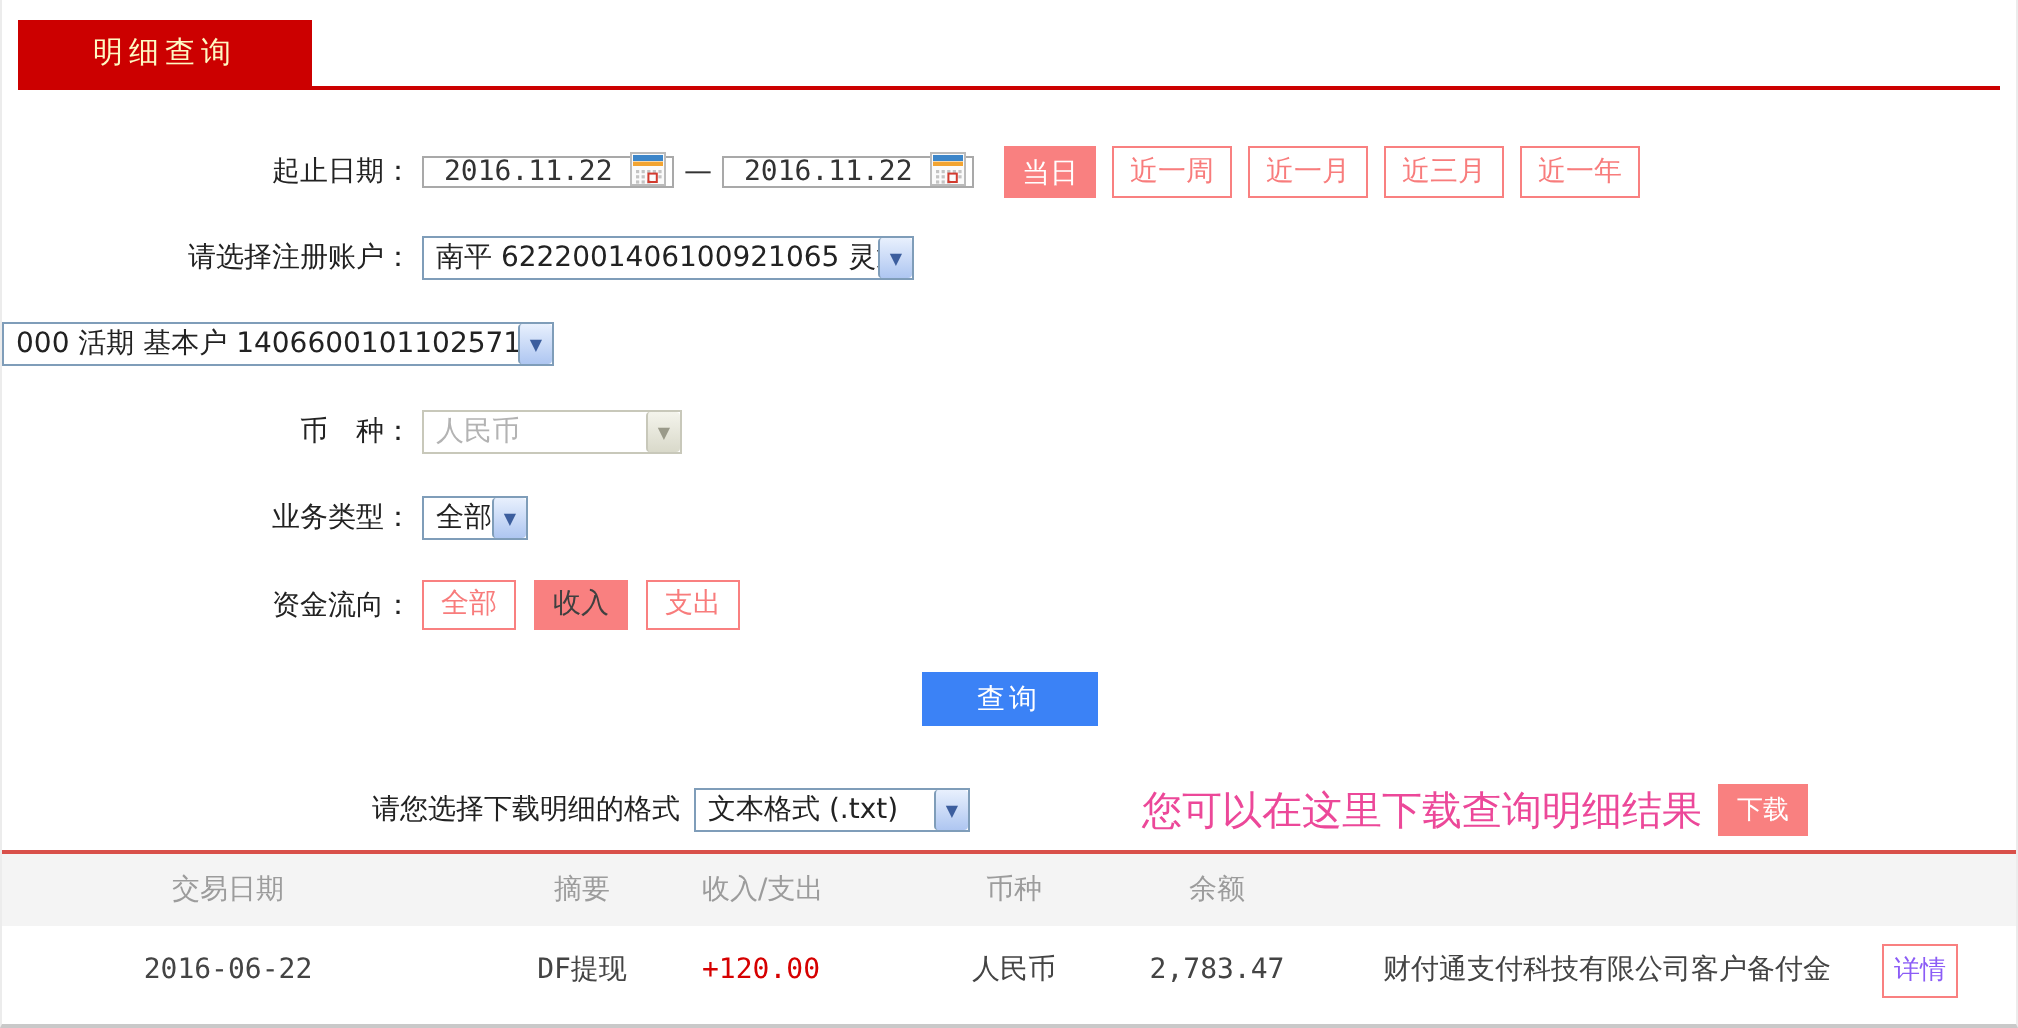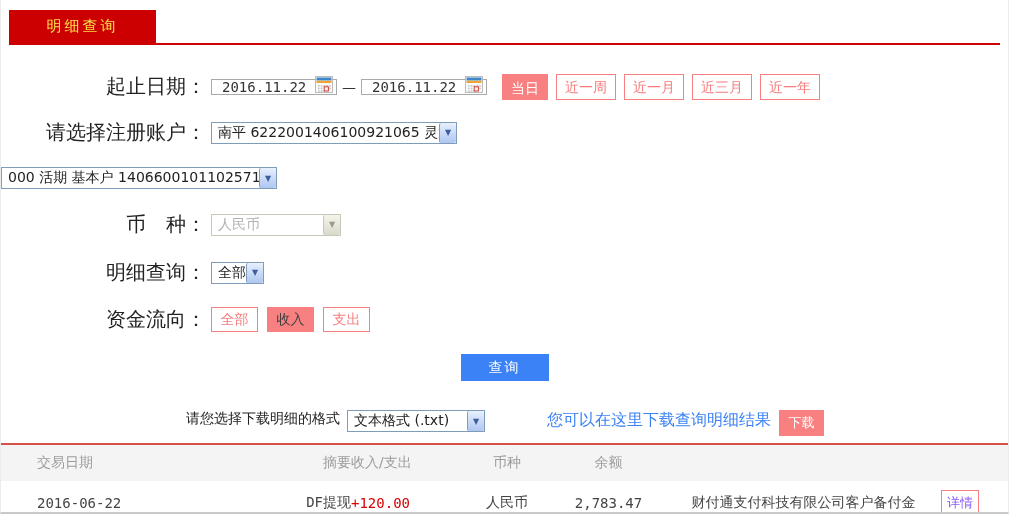--- a/index.html
+++ b/index.html
@@ -5,28 +5,28 @@
   * { margin:0; padding:0; box-sizing:border-box; }
   body { background:#f2f2f2; font-family:"DejaVu Sans","Liberation Sans",sans-serif; }
   .panel {
     width:1009px; height:514px; background:#fff; position:relative; overflow:hidden;
     border-left:1px solid #ececec; border-right:1px solid #ececec;
     border-bottom:2px solid #c9c9c9;
   }
   
   .tabbar { margin:10px 8px 0 8px; border-bottom:2px solid #cc0000; }
   .tab {
-    display:inline-block; background:#cc0000; color:#fde047; font-size:15px;
+    display:inline-block; background:#cc0000; color:#fef9c3; font-size:15px;
     letter-spacing:3px; width:147px; height:33px; line-height:33px;
     text-align:center; cursor:pointer;
   }
   
   .form { margin-top:28px; }
   .frow { display:flex; align-items:center; }
-  .flabel { width:210px; text-align:right; font-size:20px; color:#222; padding-right:5px; flex:none; }
+  .flabel { width:210px; text-align:right; font-size:14px; color:#222; padding-right:5px; flex:none; }
   .mb19{margin-bottom:19px}.mb20{margin-bottom:20px}.mb21{margin-bottom:21px}.mb22{margin-bottom:22px}
   
   .date-box {
     width:126px; height:16px; border:1px solid #a9a9a9; background:#fff;
     display:flex; align-items:center; justify-content:space-between; padding:0 3px 0 10px;
   }
   .date-text { font-size:14px; color:#333; font-family:"DejaVu Sans Mono",monospace; }
   .dash { width:24px; text-align:center; color:#333; font-size:14px; }
   
   .qgroup { display:flex; margin-left:15px; }
@@ -58,34 +58,34 @@
     border:1px solid #f98080; color:#f87c7c; background:#fff; cursor:pointer;
   }
   .fb.active { background:#f98080; color:#404040; line-height:25px;font-family:Liberation Mono, monospace; }
   
   .query-row { text-align:center; }
   .query-btn {
     width:88px; height:27px; background:#3b82f6; color:#fff; font-size:14px;
     border:none; cursor:pointer; letter-spacing:2px;
   }
   
-  .dl-row { display:flex; align-items:flex-start; margin-left:185px; height:26px; }
+  .dl-row { display:flex; align-items:center; margin-left:185px; height:26px; }
   .dl-label { font-size:14px; color:#222; margin-right:7px; }
-  .dl-hint { font-size:16px; color:#3b82f6; margin-left:62px; }
+  .dl-hint { font-size:20px; color:#ec4899; margin-left:86px; }
   .dl-btn {
     width:45px; height:26px; background:#f98080; color:#fff; font-size:13px;
     border:none; margin-left:8px; cursor:pointer;
   }
   
   .table-wrap { margin-top:7px; border-top:2px solid #d9504a; }
   .tgrid { display:grid; grid-template-columns:190px 160px 112px 88px 115px 275px 67px; align-items:center; }
   .thead { background:#f4f4f4; height:36px; color:#9c9c9c; font-size:14px; }
   .trow { background:#fff; height:44px; color:#444; font-size:14px; }
-  .c1 { padding-left:36px; text-align:left; }
-  .c2 { padding-left:40px; text-align:right; }
+  .c1 { padding-left:36px; text-align:center; }
+  .c2 { padding-left:40px; text-align:center; }
   .c3 { padding-right:16px; }
   .c4,.c5,.c6 { text-align:center; }
   .mono { font-family:"DejaVu Sans Mono",monospace; }
   .amount { color:#d60000; }
   .detail-btn {
     width:38px; height:27px; background:#fff; border:1px solid #f98080; color:#8b5cf6;
     font-size:13px; cursor:pointer;
   }
 </style>
 </head>
@@ -176,21 +176,21 @@
 
     <div class="frow mb21">
       <div class="flabel">币　种：</div>
       <div class="xp-select w130 disabled">
         <span class="txt">人民币</span>
         <span class="xp-arrow">▼</span>
       </div>
     </div>
 
     <div class="frow mb20">
-      <div class="flabel">明细查询：</div>
+      <div class="flabel">业务类型：</div>
       <div class="xp-select w53">
         <span class="txt">全部</span>
         <span class="xp-arrow">▼</span>
       </div>
     </div>
 
     <div class="frow mb21">
       <div class="flabel">资金流向：</div>
       <span class="fb">全部</span>
       <span class="fb active">收入</span>

